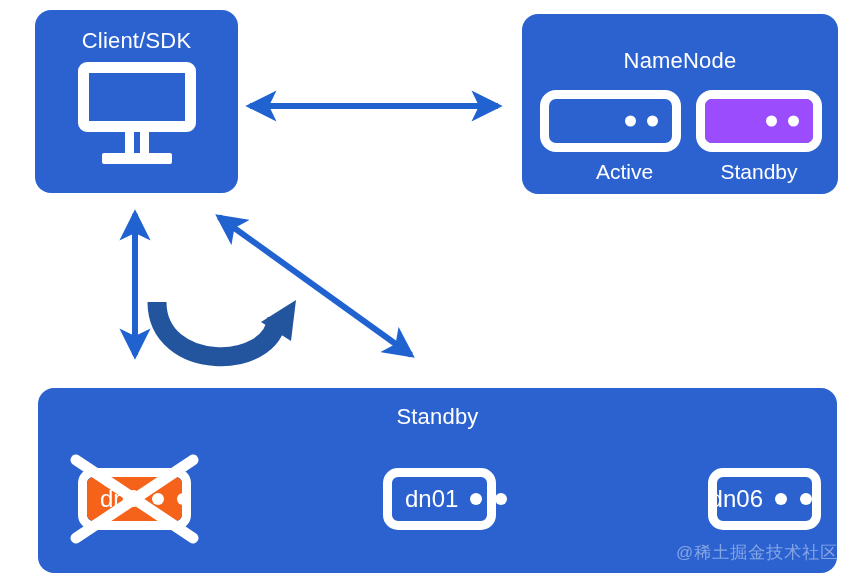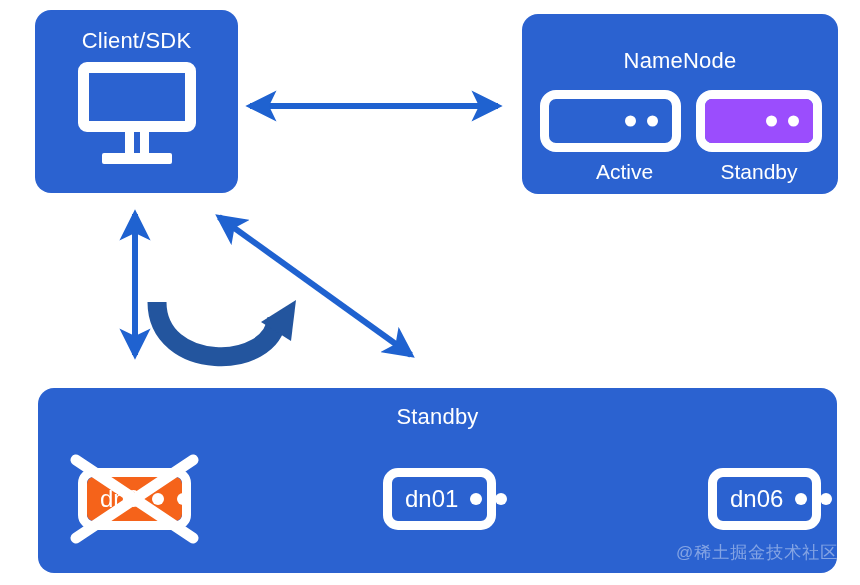--- a/index.html
+++ b/index.html
@@ -197,21 +197,21 @@
     height: 12px;
     border-radius: 50%;
     background: #ffffff;
   }
 
   #dn-failed { left: 78px; width: 113px; }
   #dn-failed .inner { background: #f5631a; }
   #dn-01 { left: 383px; width: 113px; padding-left: 10px; }
   #dn-01 .inner { background: transparent; }
   #dn-06 { left: 708px; width: 113px; }
-  #dn-06 .inner { background: transparent; }
+  #dn-06 .inner { background: transparent; justify-content: flex-end; }
 
   .cross-mark {
     position: absolute;
     left: 62px;
     top: 452px;
     width: 145px;
     height: 94px;
     pointer-events: none;
   }
 

